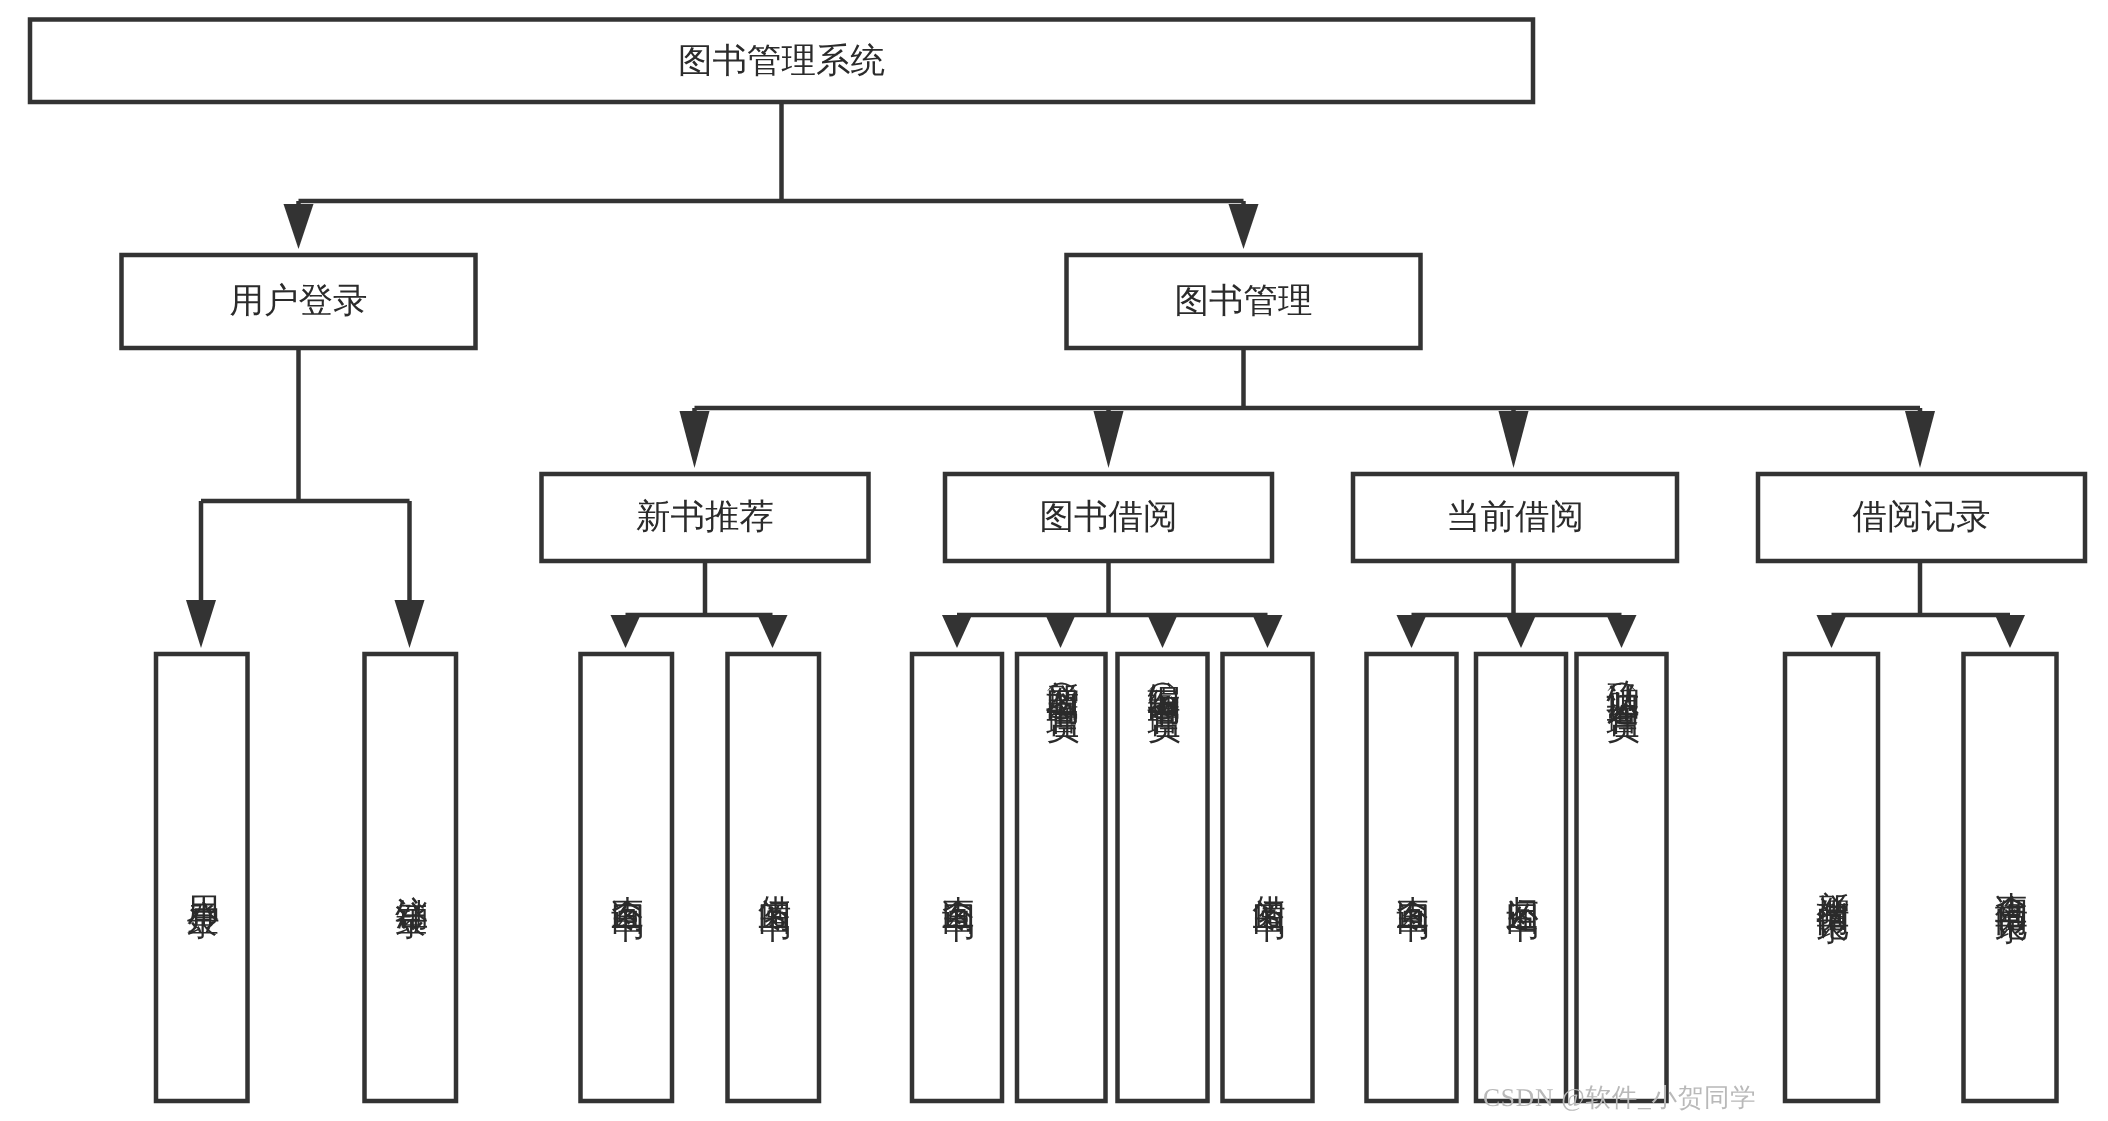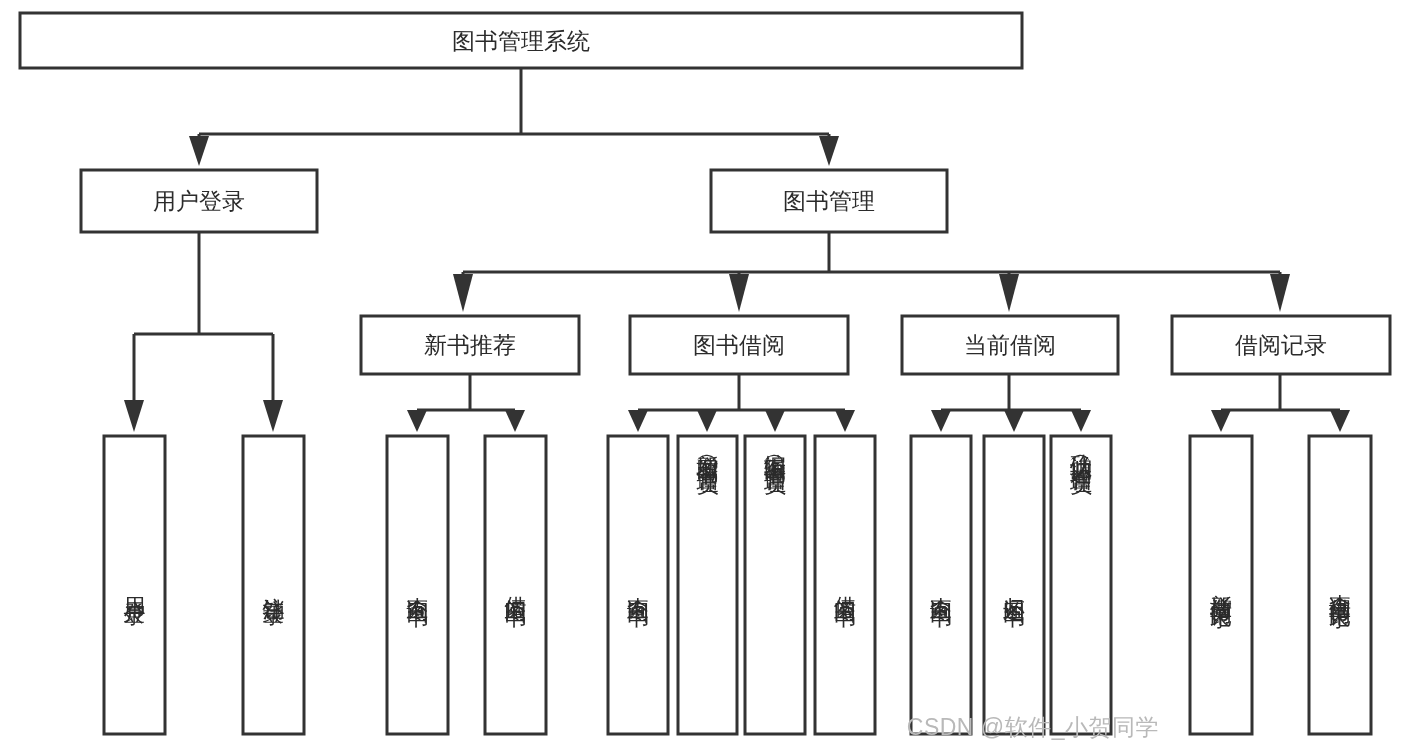--- a/index.html
+++ b/index.html
@@ -11,20 +11,21 @@
     width: 1405px;
     height: 747px;
     font-family: "DejaVu Sans", "Liberation Sans", sans-serif;
     overflow: hidden;
     position: relative;
   }
   #diagram-root {
     position: relative;
     width: 1167px;
     height: 747px;
+    padding-left: 12px;
   }
   svg.canvas {
     position: absolute;
     top: 0;
     left: 0;
     width: 1405px;
     height: 747px;
   }
   .node-box {
     fill: #ffffff;
@@ -63,22 +64,22 @@
     line-height: 1;
     color: #2b2b2b;
     letter-spacing: 3px;
     white-space: nowrap;
     text-align: center;
   }
   .watermark {
     position: absolute;
     right: 8px;
     bottom: 4px;
-    font-family: Liberation Sans, sans-serif;
-    font-size: 23px;
+    font-family: Liberation Serif, serif;
+    font-size: 17px;
     color: #b9b9b9;
     letter-spacing: 0.5px;
     white-space: nowrap;
   }
 </style>
 </head>
 <body>
 
 <div id="diagram-root">
 

